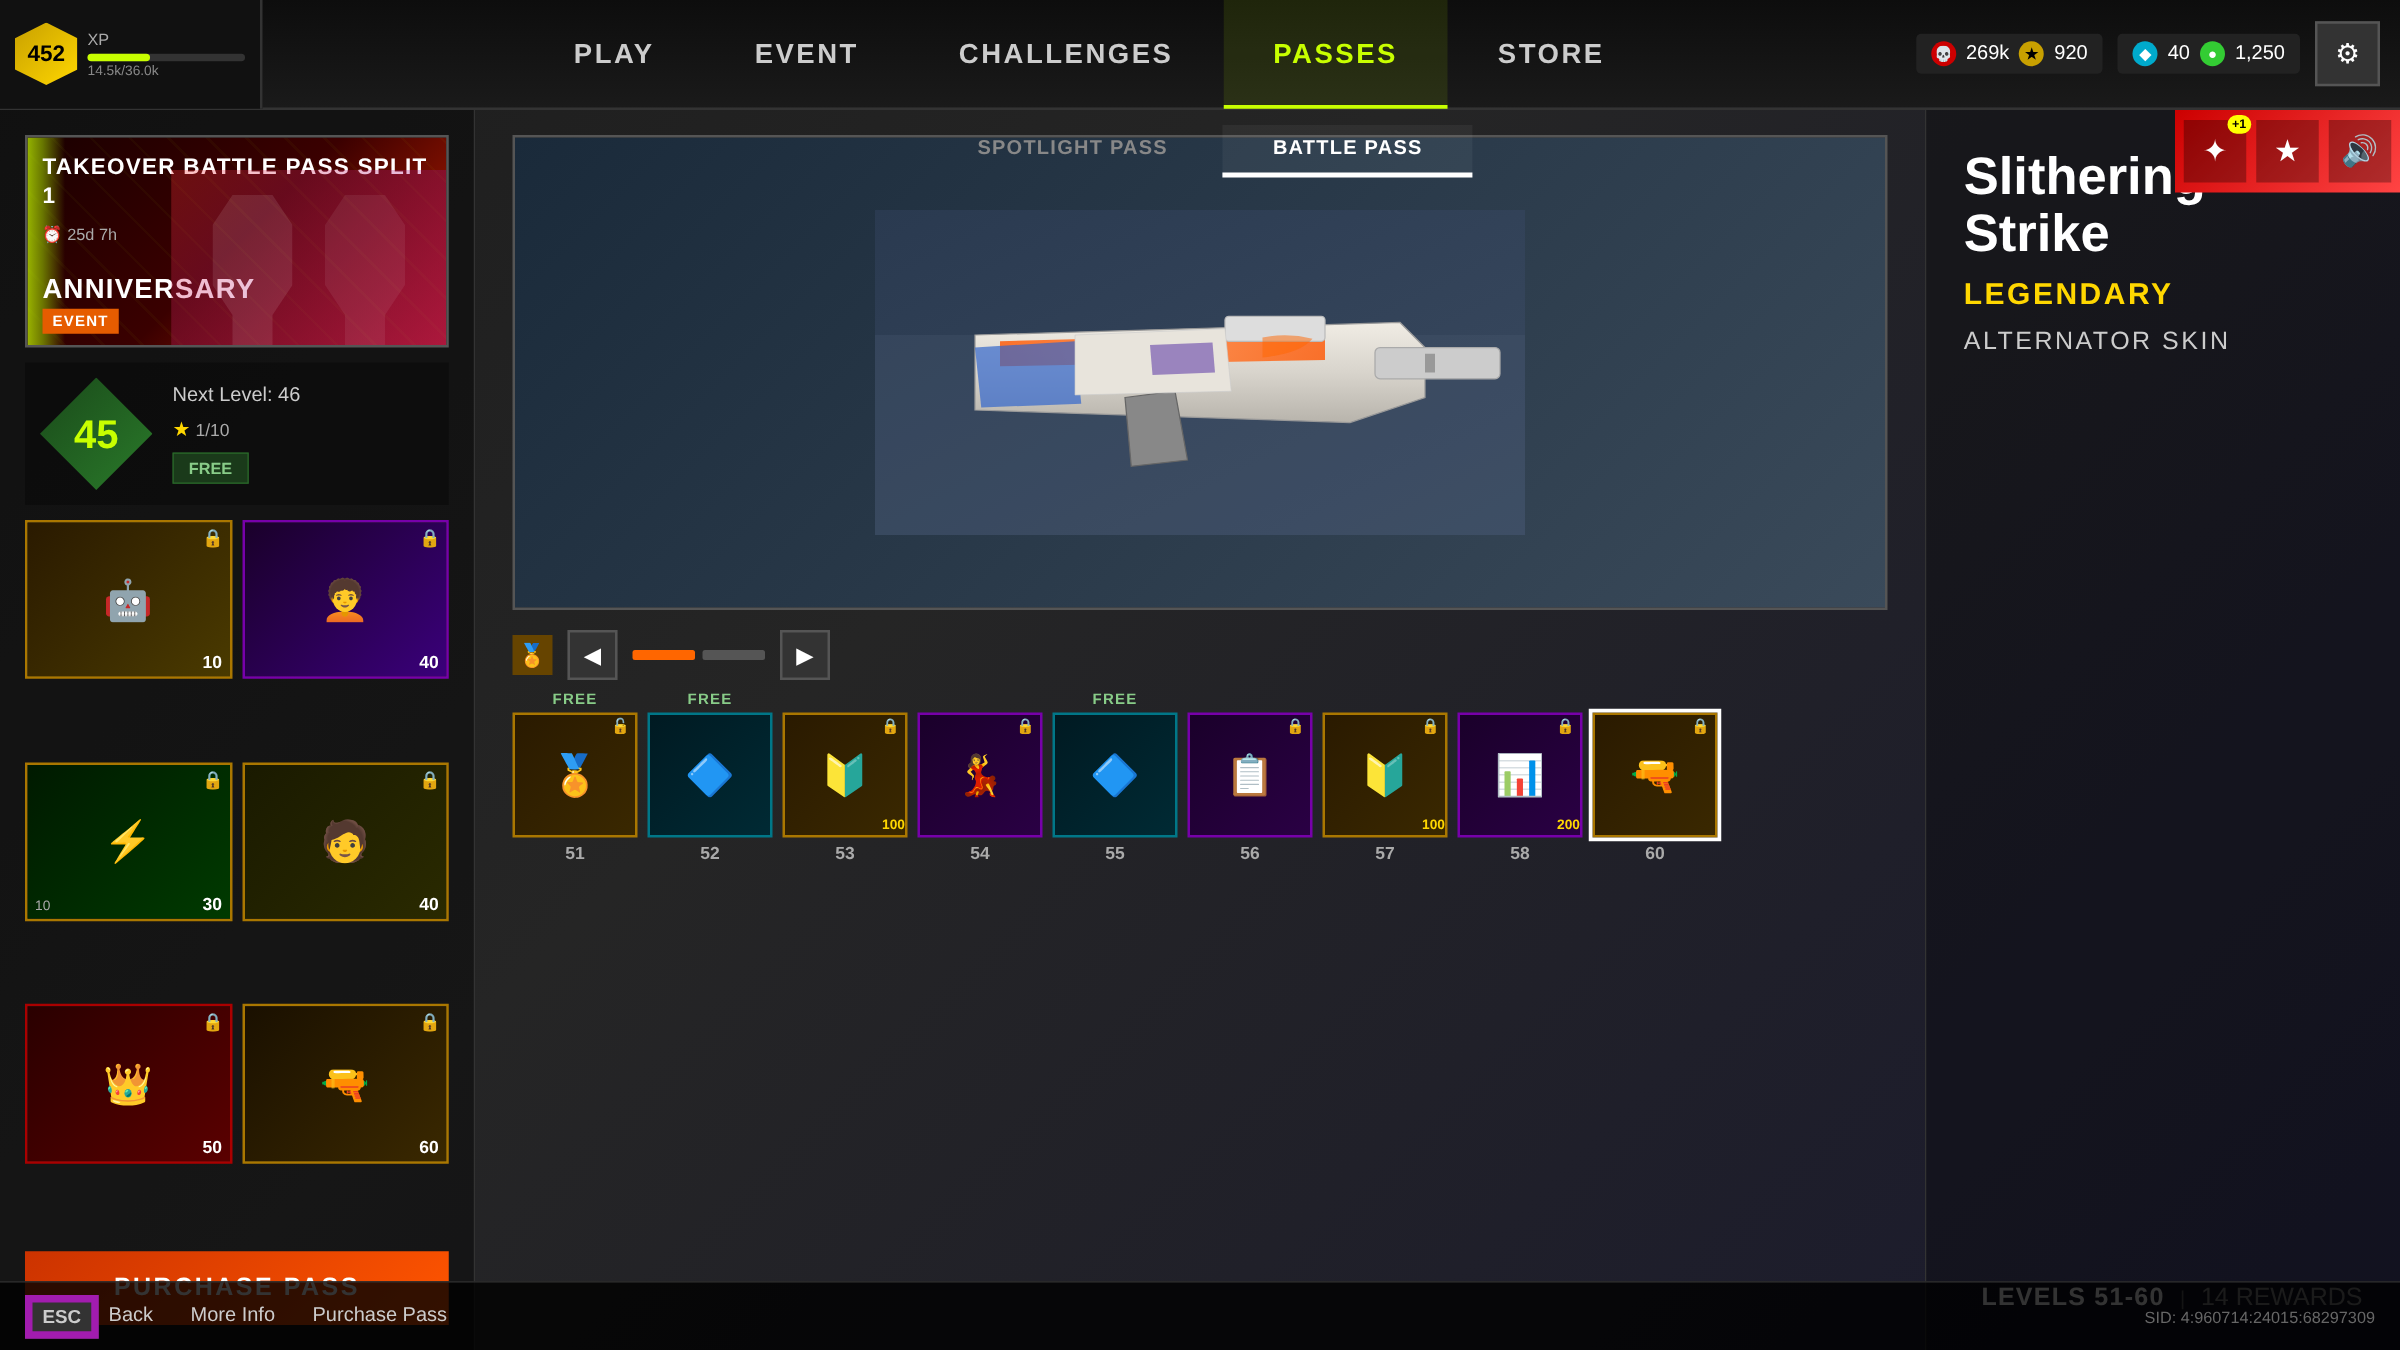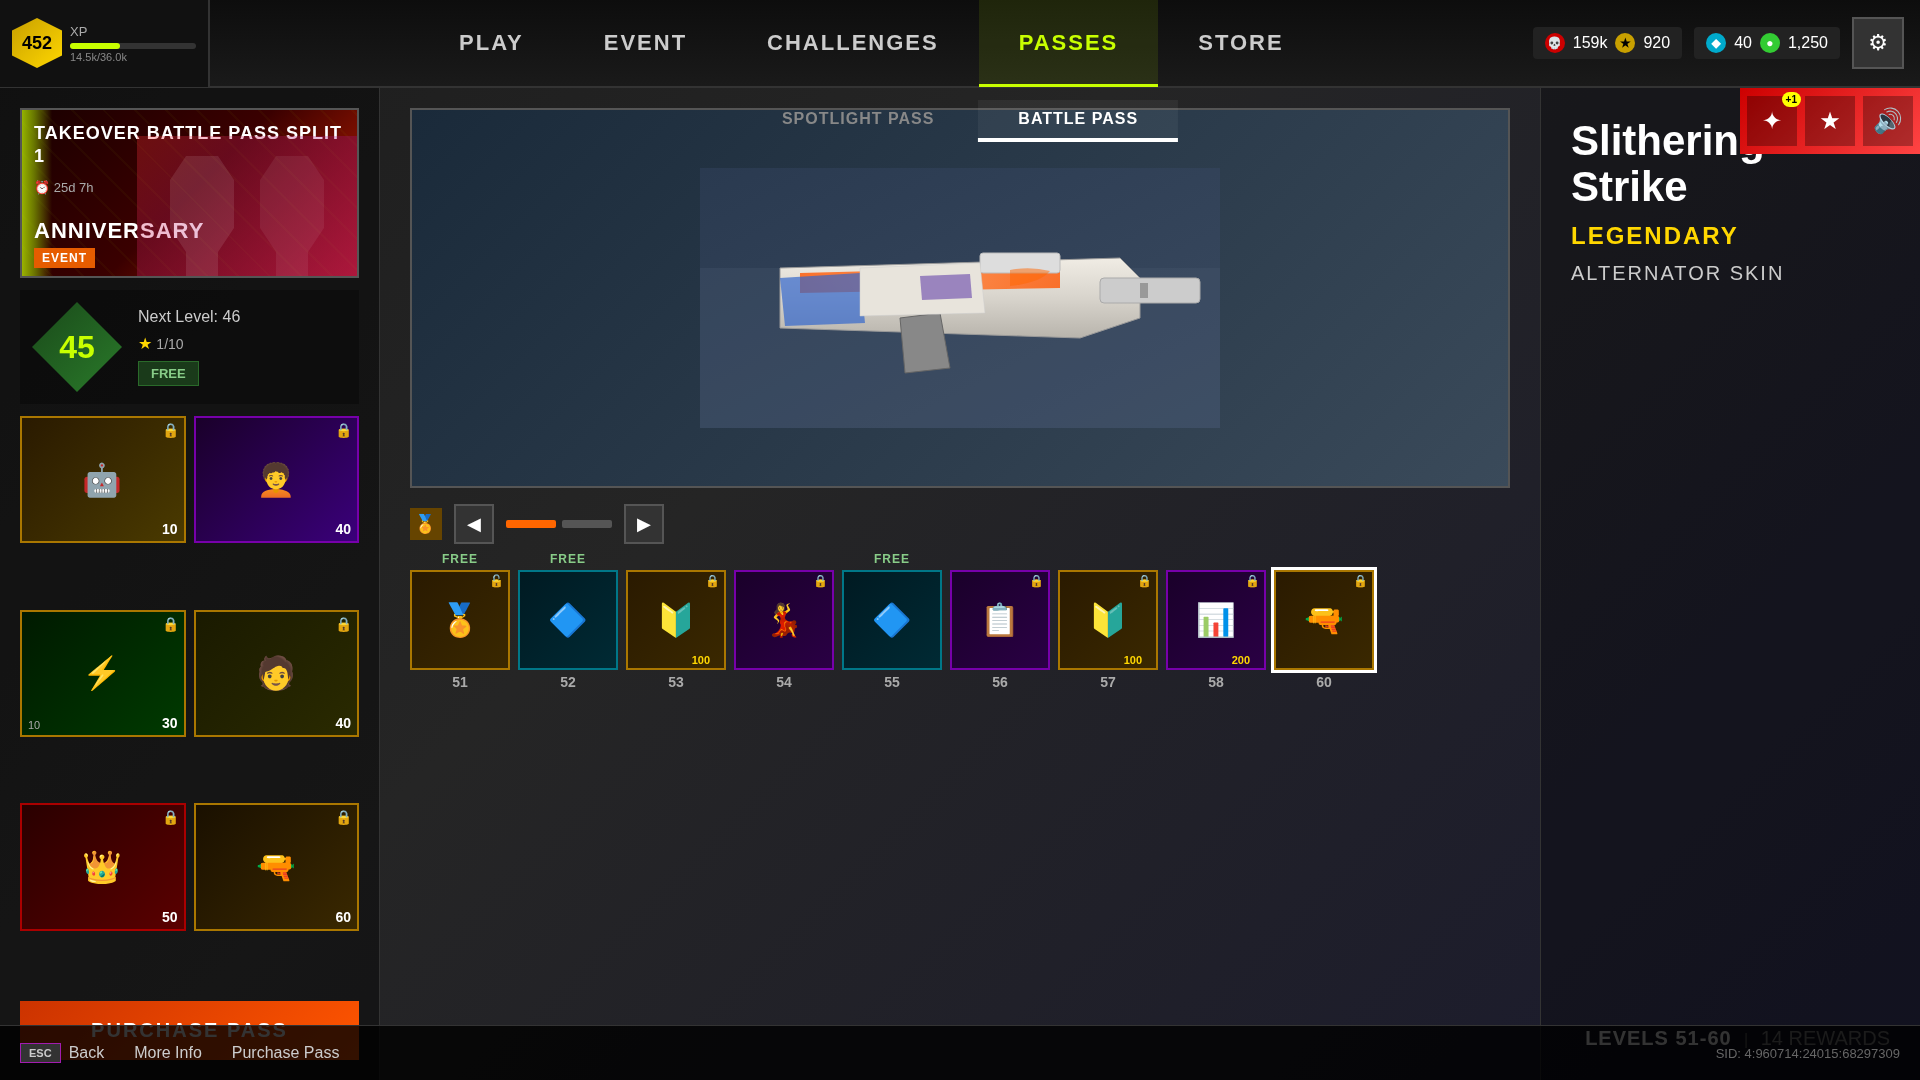--- a/index.html
+++ b/index.html
@@ -492,21 +492,21 @@
     .reward-card-lock {
       position: absolute;
       top: 2px;
       right: 4px;
       font-size: 12px;
       color: #888;
     }
     .reward-card-badge {
       position: absolute;
       bottom: 2px;
-      right: 14px;
+      right: 0;
       font-size: 11px;
       font-weight: bold;
       color: #ffd700;
     }
     .reward-free-tag {
       font-size: 12px;
       font-weight: bold;
       color: #88cc88;
       letter-spacing: 1px;
     }
@@ -579,23 +579,23 @@
     .bottom-btn {
       display: flex;
       align-items: center;
       gap: 8px;
       cursor: pointer;
       font-size: 16px;
       color: #ccc;
     }
     .esc-badge {
       background: #333;
-      border: 1px solid #a21caf;
+      border: 6px solid #a21caf;
       padding: 3px 8px;
-      font-size: 11px;
+      font-size: 15px;
       font-weight: bold;
     }
     .sid-text {
       font-size: 13px;
       color: #666;
       margin-left: auto;
     }
 
     
     .banner-stripes {
@@ -658,21 +658,21 @@
     <div class="nav-item">PLAY</div>
     <div class="nav-item">EVENT</div>
     <div class="nav-item">CHALLENGES</div>
     <div class="nav-item active">PASSES</div>
     <div class="nav-item">STORE</div>
   </div>
 
   <div class="top-right">
     <div class="currency-block">
       <div class="currency-icon skull">💀</div>
-      <span>159k</span>
+      <span>269k</span>
       <div class="currency-icon coin">★</div>
       <span>920</span>
     </div>
     <div class="currency-block">
       <div class="currency-icon craft">◆</div>
       <span>40</span>
       <div class="currency-icon legend">●</div>
       <span>1,250</span>
     </div>
     <div class="gear-btn">⚙</div>

